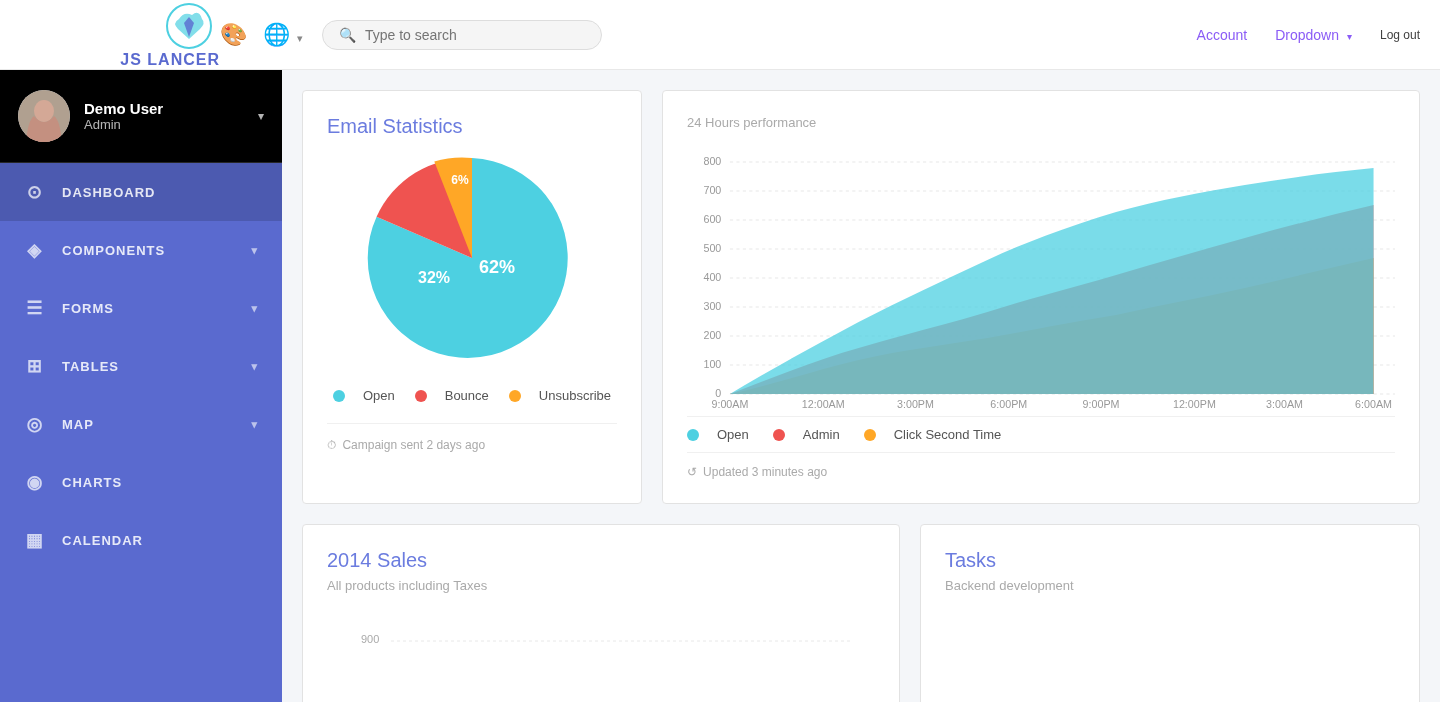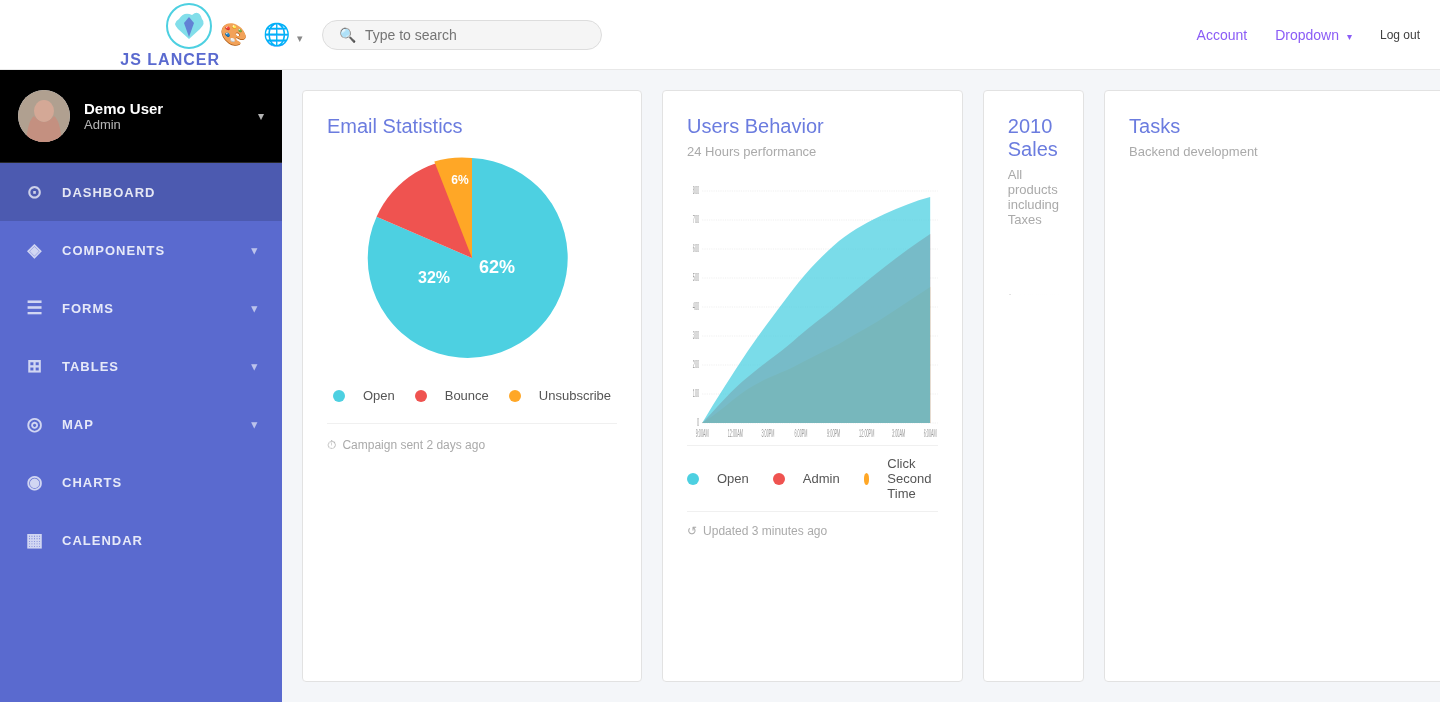--- a/index.html
+++ b/index.html
@@ -161,21 +161,21 @@
       font-size: 11px;
       opacity: 0.7;
     }
 
     
     .content {
       flex: 1;
       overflow-y: auto;
       padding: 20px;
       display: flex;
-      flex-direction: row;
+      flex-direction: column;
       gap: 20px;
     }
 
     
     .top-row {
       display: flex;
       gap: 20px;
     }
 
     
@@ -395,21 +395,20 @@
           </div>
         </div>
 
         <div class="card-footer">
           <span>⏱</span>
           <span>Campaign sent 2 days ago</span>
         </div>
       </div>
 
       <div class="card behavior-card">
-        <div class="card-title">Users Behavior</div>
         <div class="card-subtitle">24 Hours performance</div>
 
         <div class="chart-container">
           <svg width="100%" height="260" viewBox="0 0 660 260" preserveAspectRatio="none">
 
             <defs>
               <style>
                 .grid-line { stroke: #e8e8e8; stroke-width: 1; stroke-dasharray: 3,3; }
                 .axis-label { font-size: 10px; fill: #999; }
               </style>
@@ -468,21 +467,21 @@
 
         <div class="behavior-footer">
           <span>↺</span>
           <span>Updated 3 minutes ago</span>
         </div>
       </div>
     </div>
 
     <div class="bottom-row">
       <div class="card sales-card">
-        <div class="card-title">2010 Sales</div>
+        <div class="card-title">2014 Sales</div>
         <div class="card-subtitle">All products including Taxes</div>
         <div style="padding-top:10px; color:#bbb; font-size:20px; text-align:center;">
           
           <svg width="100%" height="80" viewBox="0 0 500 80">
             <text x="10" y="20" font-size="11" fill="#aaa">900</text>
             <line x1="40" y1="18" x2="500" y2="18" stroke="#e8e8e8" stroke-dasharray="3,3"></line>
           </svg>
         </div>
       </div>
 

